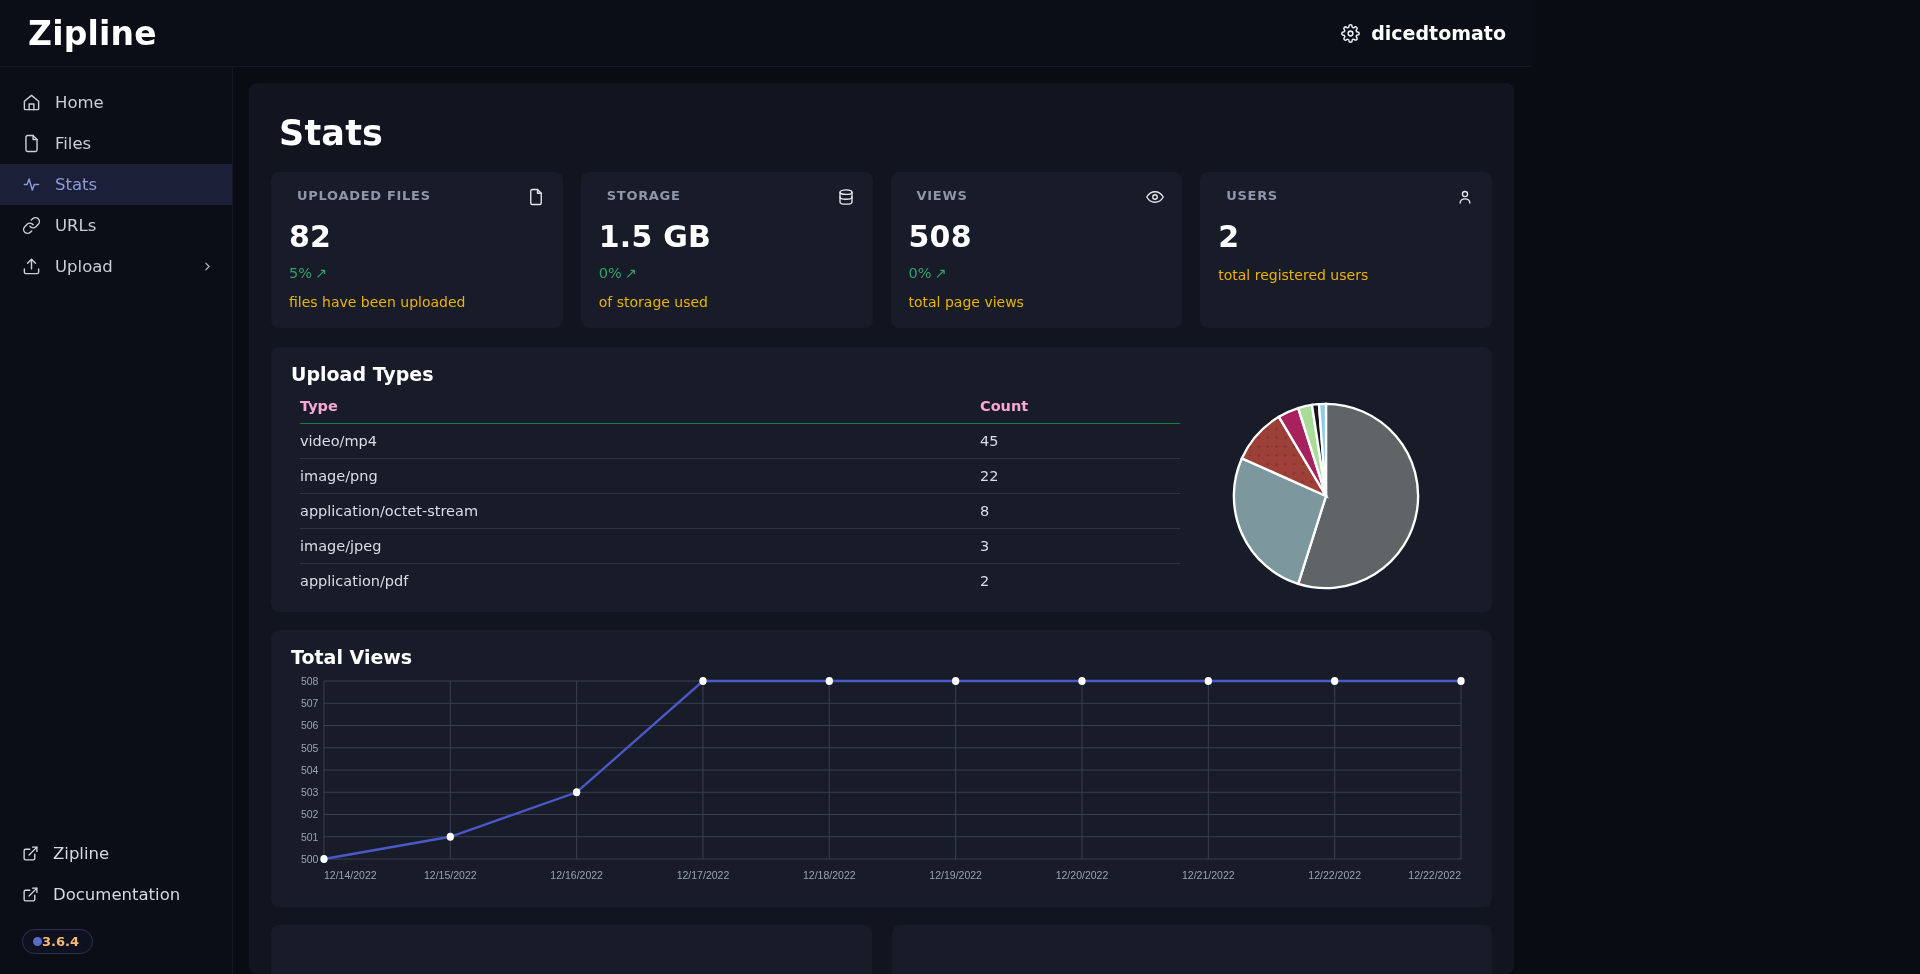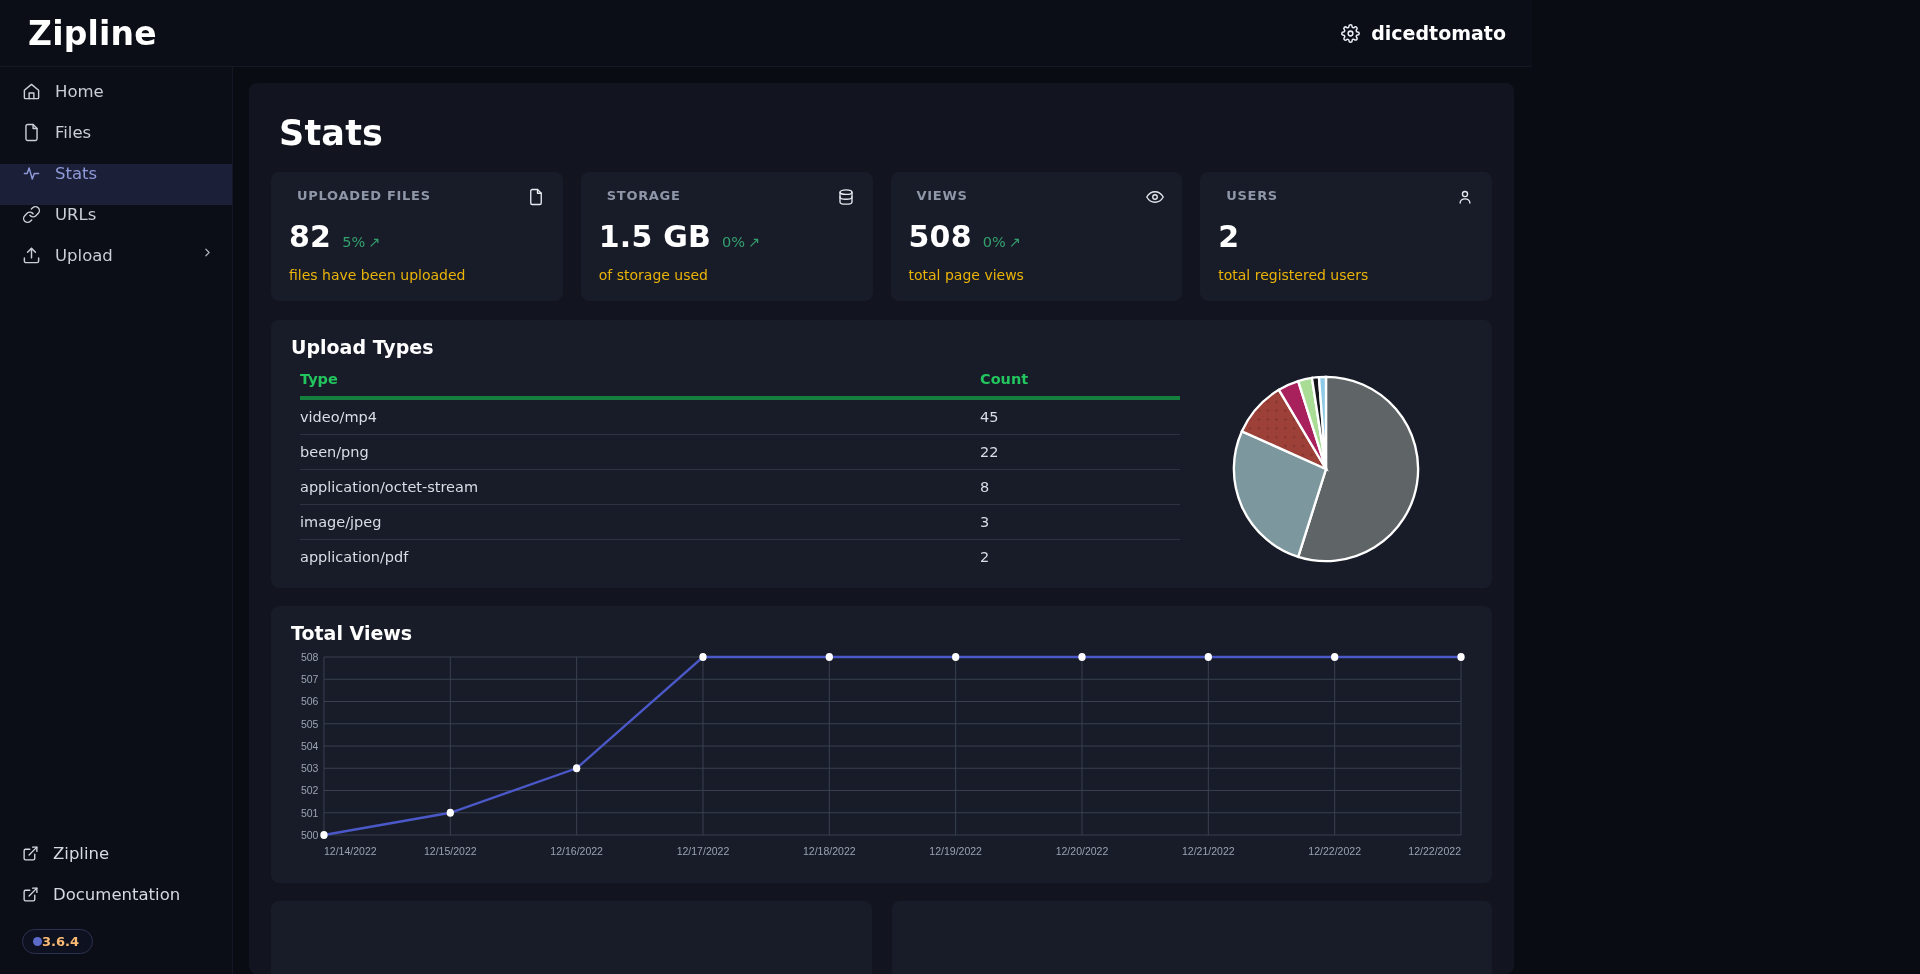--- a/index.html
+++ b/index.html
@@ -32,21 +32,21 @@
   
   .sidebar {
     width: 233px; flex: 0 0 233px;
     background: #0b0e16;
     border-right: 1px solid #141824;
     display: flex; flex-direction: column;
     padding-top: 15px;
     position: relative;
   }
   .nav-item {
-    display: flex; gap: 14px;
+    display: flex; align-items: center; gap: 14px;
     height: 41px; padding: 0 18px 0 22px;
     color: #c9ced8; font-size: 16.5px;
     cursor: pointer; position: relative;
   }
   .nav-item .ico { width: 19px; height: 19px; flex: 0 0 19px; display:block; }
   .nav-item.active { background: #1b1f38; color: #8f9ad8; }
   .nav-item.active .ico { color: #8f9ad8; }
   .nav-item .label { flex: 1 1 auto; }
   .nav-item .chev { width: 13px; height: 13px; opacity: .85; }
 
@@ -92,38 +92,38 @@
     flex: 1 1 0; background: #181c28;
     border-radius: 8px; padding: 16px 18px 18px 18px;
     min-height: 121px;
   }
   .card-head { display: flex; align-items: flex-start; justify-content: space-between; margin-left: 8px; }
   .card-title {
     font-size: 13px; font-weight: 700; letter-spacing: .7px;
     color: #8e96a8; text-transform: uppercase;
   }
   .card-icon { width: 18px; height: 18px; color: #e7eaf0; }
-  .card-value-row { display: flex; align-items: baseline; gap: 11px; margin-top: 13px; }
+  .card-value-row { display: flex; align-items: baseline; gap: 11px; margin-top: 13px; flex-direction: column; }
   .card-value { font-size: 30px; font-weight: 700; color: #ffffff; letter-spacing: .2px; }
   .card-delta { font-size: 14.5px; font-weight: 500; color: #34a06d; display: inline-flex; align-items: center; gap: 3px; }
   .card-sub { margin-top: 13px; font-size: 14px; color: #eab308; }
 
   
   .section {
     background: #181c28; border-radius: 8px;
     padding: 16px 20px 14px 20px;
     margin-bottom: 18px;
   }
   .section-title { font-size: 19px; font-weight: 700; color: #ffffff; margin-bottom: 7px; }
   .types-wrap { display: flex; align-items: flex-start; }
   .types-table { flex: 0 0 880px; margin-left: 9px; }
   table { width: 100%; border-collapse: collapse; }
   th {
-    text-align: left; font-size: 14.5px; font-weight: 700; color: #22c55e;
-    padding: 6px 0 9px 0; border-bottom: 4px solid #15803d;
+    text-align: left; font-size: 14.5px; font-weight: 700; color: #f9a8d4;
+    padding: 6px 0 9px 0; border-bottom: 1px solid #15803d;
   }
   th.col-count { width: 200px; }
   td {
     font-size: 14.5px; color: #d9dde5; padding: 9px 0 9px 0;
     border-bottom: 1px solid #2c3444;
   }
   tr:last-child td { border-bottom: none; }
   .pie-wrap { flex: 1 1 auto; display: flex; justify-content: center; align-items: center; padding-top: 6px; }
   svg.pie { display: block; }
 
@@ -317,21 +317,21 @@
                     <th>Type</th>
                     <th class="col-count">Count</th>
                   </tr>
                 </thead>
                 <tbody>
                   <tr>
                     <td>video/mp4</td>
                     <td>45</td>
                   </tr>
                   <tr>
-                    <td>been/png</td>
+                    <td>image/png</td>
                     <td>22</td>
                   </tr>
                   <tr>
                     <td>application/octet-stream</td>
                     <td>8</td>
                   </tr>
                   <tr>
                     <td>image/jpeg</td>
                     <td>3</td>
                   </tr>

